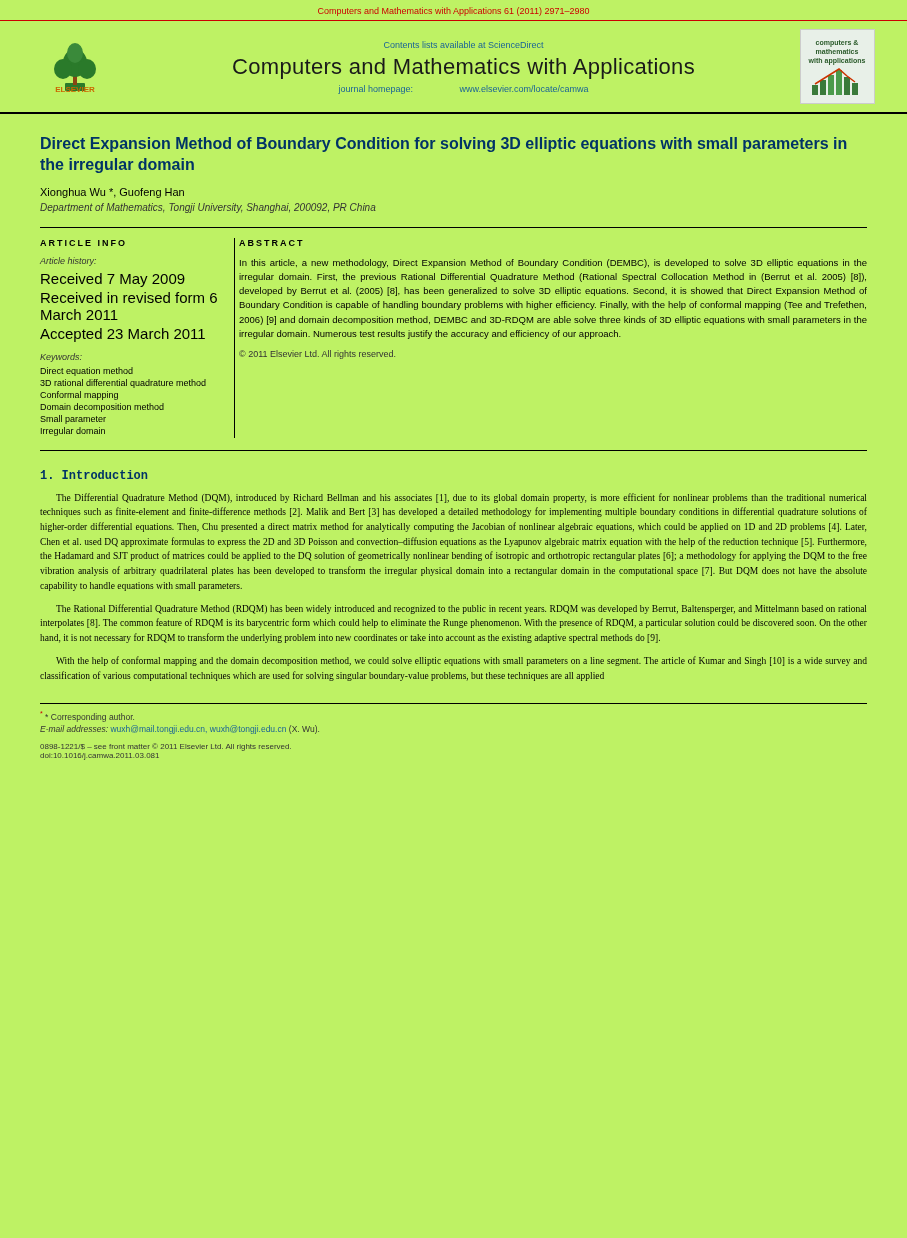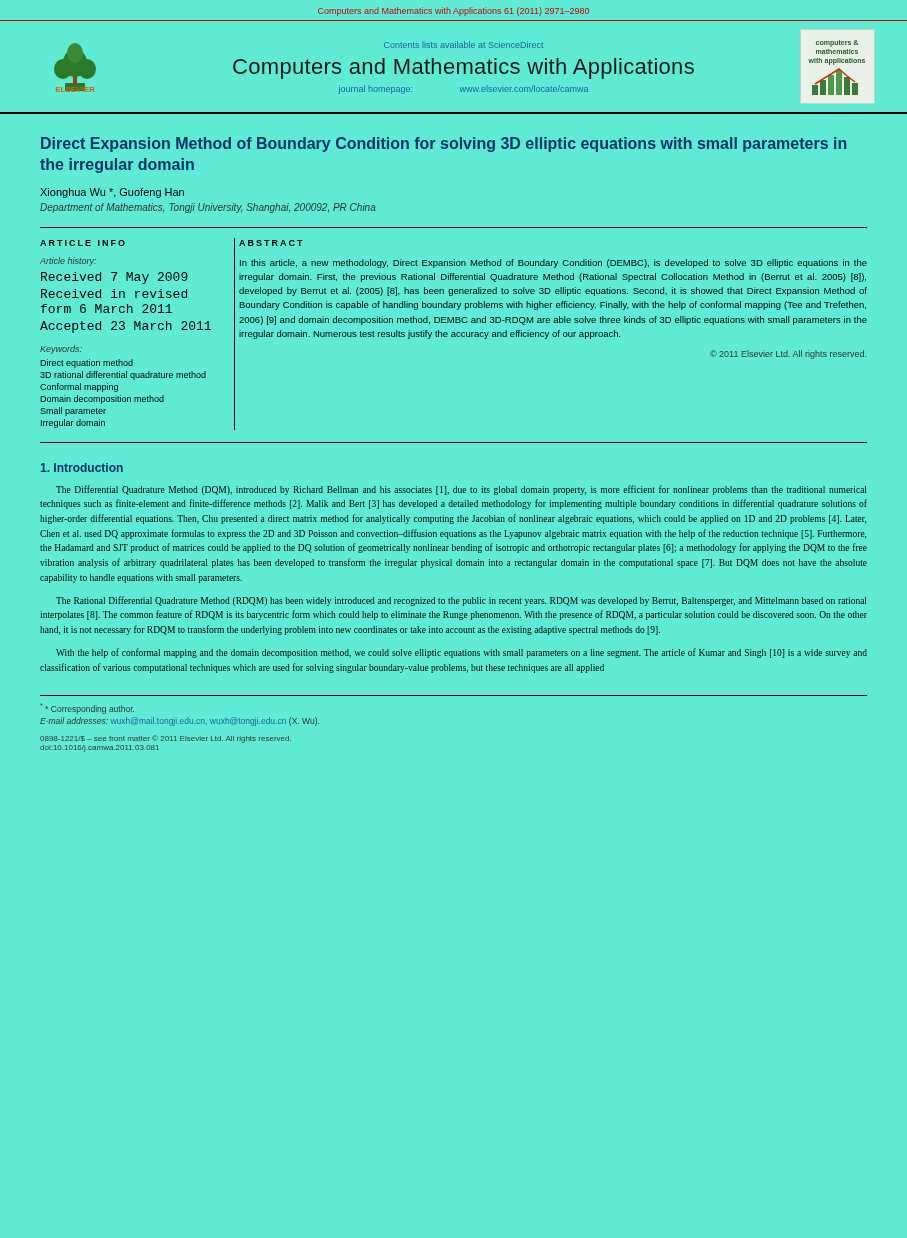--- a/index.html
+++ b/index.html
@@ -8,21 +8,21 @@
       font-family: 'Times New Roman', Times, serif;
       font-size: 10px;
       color: #000;
       width: 907px;
       min-height: 1238px;
     }
 
     .page {
       width: 907px;
       min-height: 1238px;
-      background: #5eead4;
+      background: #bef264;
       position: relative;
     }
 
     
     .top-bar {
       text-align: center;
       padding: 6px 0 4px 0;
       font-size: 9px;
       color: #c00;
       border-bottom: 1px solid #c00;
@@ -170,22 +170,22 @@
 
     .article-info-label {
       font-size: 9px;
       font-style: italic;
       font-family: Arial, sans-serif;
       color: #333;
       margin-bottom: 4px;
     }
 
     .article-info-value {
-      font-size: 13px;
-      font-family: Liberation Mono, monospace;
+      font-size: 15px;
+      font-family: Liberation Sans, sans-serif;
       color: #000;
       margin-bottom: 2px;
     }
 
     .keywords-heading {
       font-size: 9px;
       font-style: italic;
       font-family: Arial, sans-serif;
       color: #333;
       margin-top: 10px;
@@ -205,32 +205,31 @@
       font-family: Arial, sans-serif;
       line-height: 1.5;
       color: #000;
       text-align: justify;
     }
 
     .copyright-line {
       font-size: 9px;
       font-family: Arial, sans-serif;
       color: #333;
-      text-align: right;
       margin-top: 8px;
     }
 
     
     .body-section {
       margin-top: 18px;
     }
 
     .section-title {
       font-size: 12px;
-      font-family: Liberation Sans, sans-serif;
+      font-family: Liberation Mono, monospace;
       font-weight: bold;
       color: #003366;
       margin-bottom: 8px;
     }
 
     .body-text {
       font-size: 9.5px;
       font-family: 'Times New Roman', Times, serif;
       line-height: 1.55;
       color: #000;

